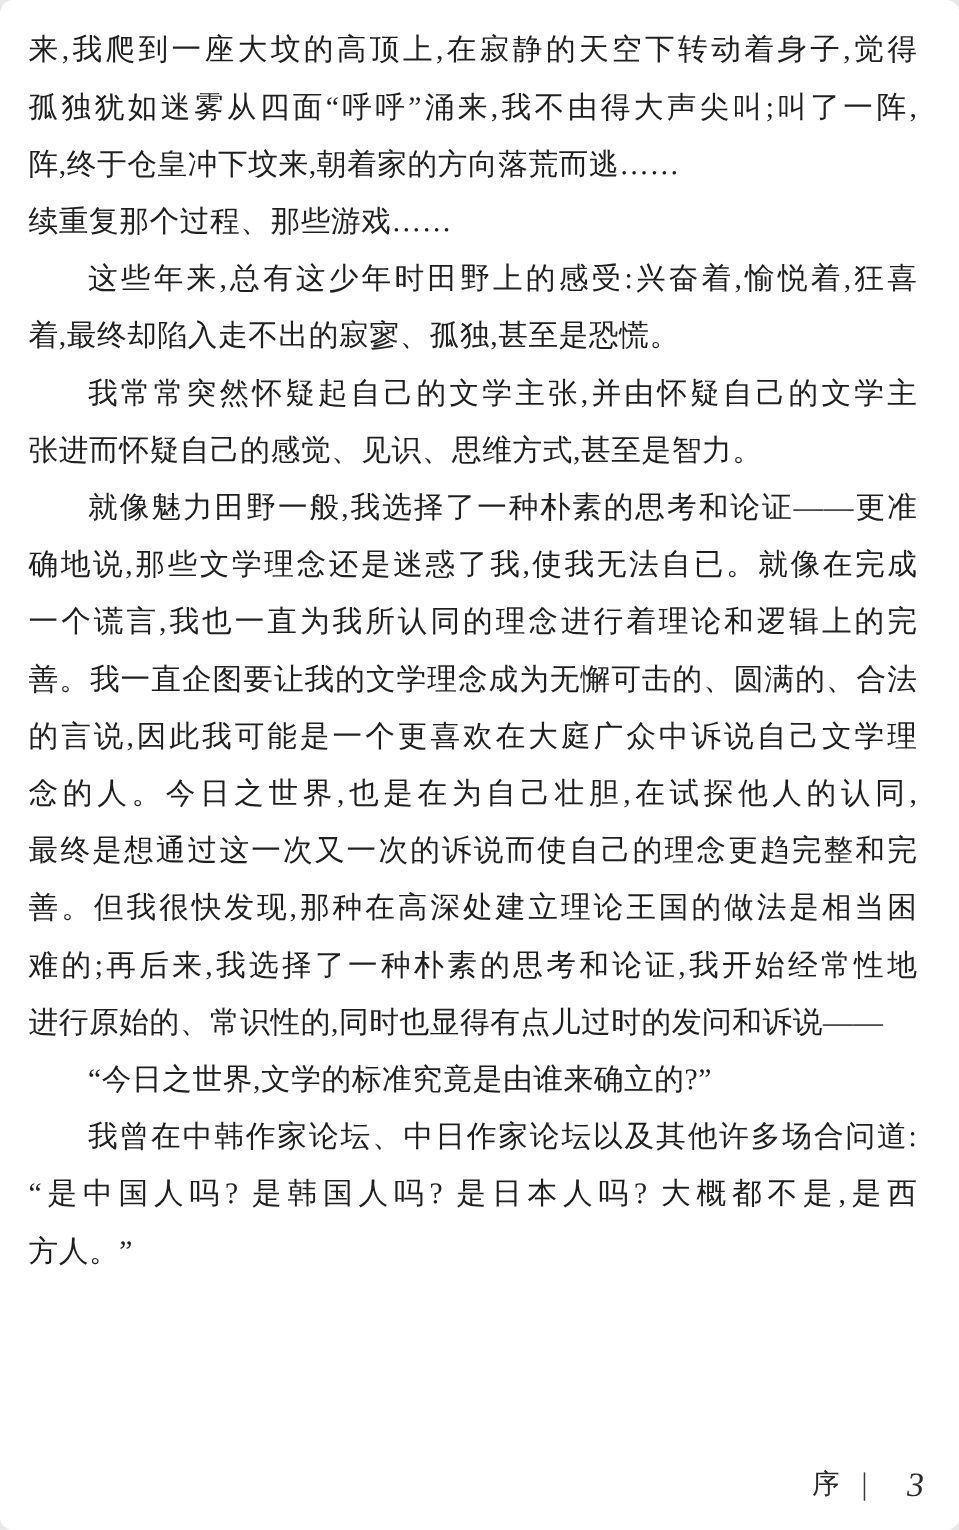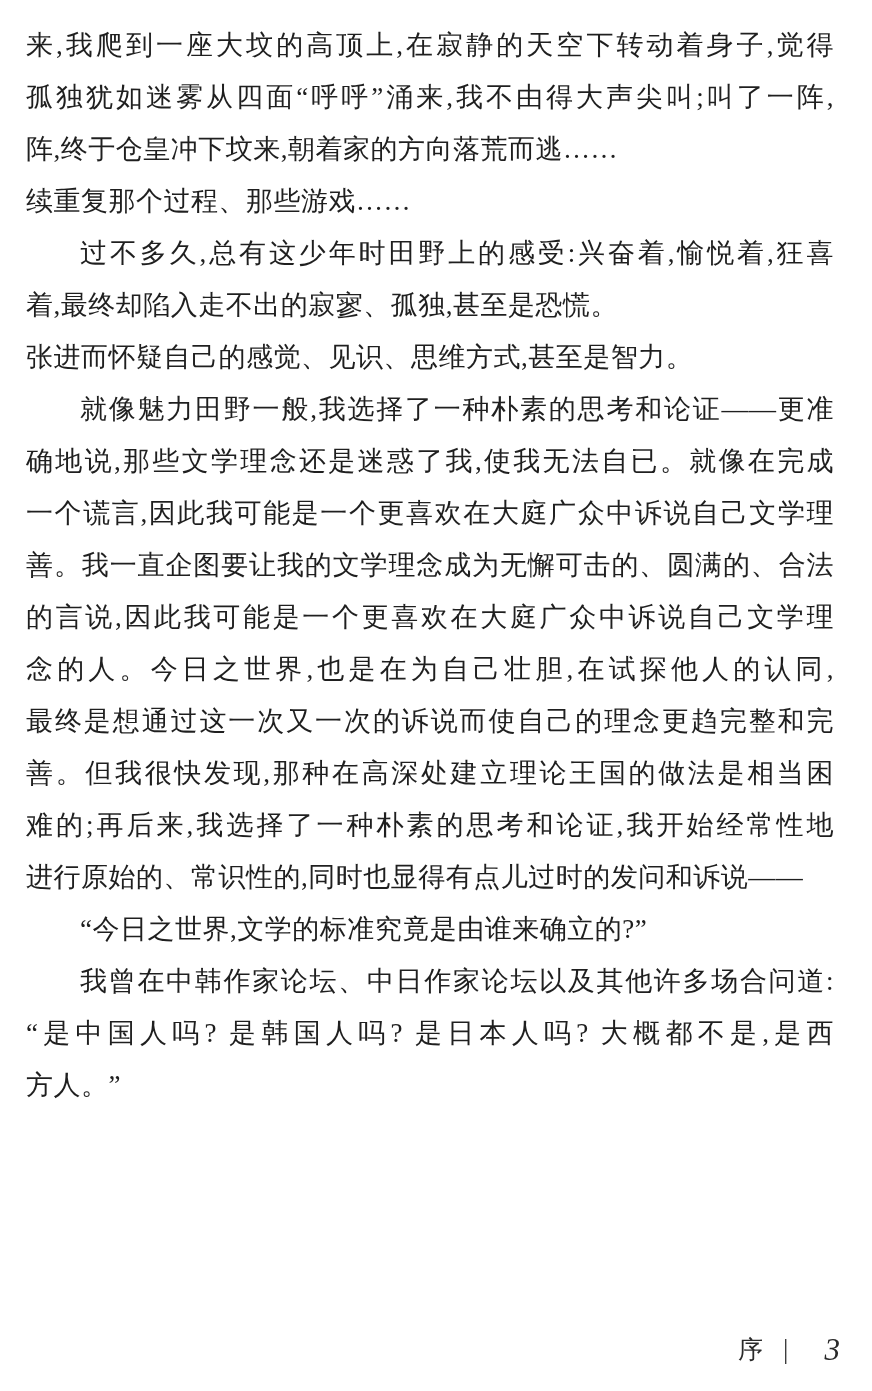--- a/index.html
+++ b/index.html
@@ -9,20 +9,21 @@
   }
   .page {
     position: relative;
     width: 872px;
     height: 1391px;
     background: #ffffff;
     overflow: hidden;
     font-family: "Liberation Serif", "DejaVu Serif", serif;
     color: #1f1f1f;
     box-sizing: border-box;
+    border-radius: 12px;
   }
   .body-text {
     padding: 19px 38px 0 26px;
   }
   .line {
     font-size: 27px;
     height: 52px;
     line-height: 52px;
     letter-spacing: 0.5px;
     white-space: nowrap;
@@ -70,26 +71,27 @@
 </head>
 <body>
 
 <div class="page">
 
   <main class="body-text">
     <div class="line j">来,我爬到一座大坟的高顶上,在寂静的天空下转动着身子,觉得</div>
     <div class="line j">孤独犹如迷雾从四面“呼呼”涌来,我不由得大声尖叫;叫了一阵,</div>
     <div class="line e">阵,终于仓皇冲下坟来,朝着家的方向落荒而逃……</div>
     <div class="line e">续重复那个过程、那些游戏……</div>
-    <div class="line j ind">过不多久,总有这少年时田野上的感受:兴奋着,愉悦着,狂喜</div>
+    <div class="line j ind">这些年来,总有这少年时田野上的感受:兴奋着,愉悦着,狂喜</div>
     <div class="line e">着,最终却陷入走不出的寂寥、孤独,甚至是恐慌。</div>
+    <div class="line j ind">我常常突然怀疑起自己的文学主张,并由怀疑自己的文学主</div>
     <div class="line e">张进而怀疑自己的感觉、见识、思维方式,甚至是智力。</div>
     <div class="line j ind">就像魅力田野一般,我选择了一种朴素的思考和论证——更准</div>
     <div class="line j">确地说,那些文学理念还是迷惑了我,使我无法自已。就像在完成</div>
-    <div class="line j">一个谎言,因此我可能是一个更喜欢在大庭广众中诉说自己文学理</div>
+    <div class="line j">一个谎言,我也一直为我所认同的理念进行着理论和逻辑上的完</div>
     <div class="line j">善。我一直企图要让我的文学理念成为无懈可击的、圆满的、合法</div>
     <div class="line j">的言说,因此我可能是一个更喜欢在大庭广众中诉说自己文学理</div>
     <div class="line j">念的人。今日之世界,也是在为自己壮胆,在试探他人的认同,</div>
     <div class="line j">最终是想通过这一次又一次的诉说而使自己的理念更趋完整和完</div>
     <div class="line j">善。但我很快发现,那种在高深处建立理论王国的做法是相当困</div>
     <div class="line j">难的;再后来,我选择了一种朴素的思考和论证,我开始经常性地</div>
     <div class="line e">进行原始的、常识性的,同时也显得有点儿过时的发问和诉说——</div>
     <div class="line e ind">“今日之世界,文学的标准究竟是由谁来确立的?”</div>
     <div class="line j ind">我曾在中韩作家论坛、中日作家论坛以及其他许多场合问道:</div>
     <div class="line j">“是中国人吗? 是韩国人吗? 是日本人吗? 大概都不是,是西</div>

